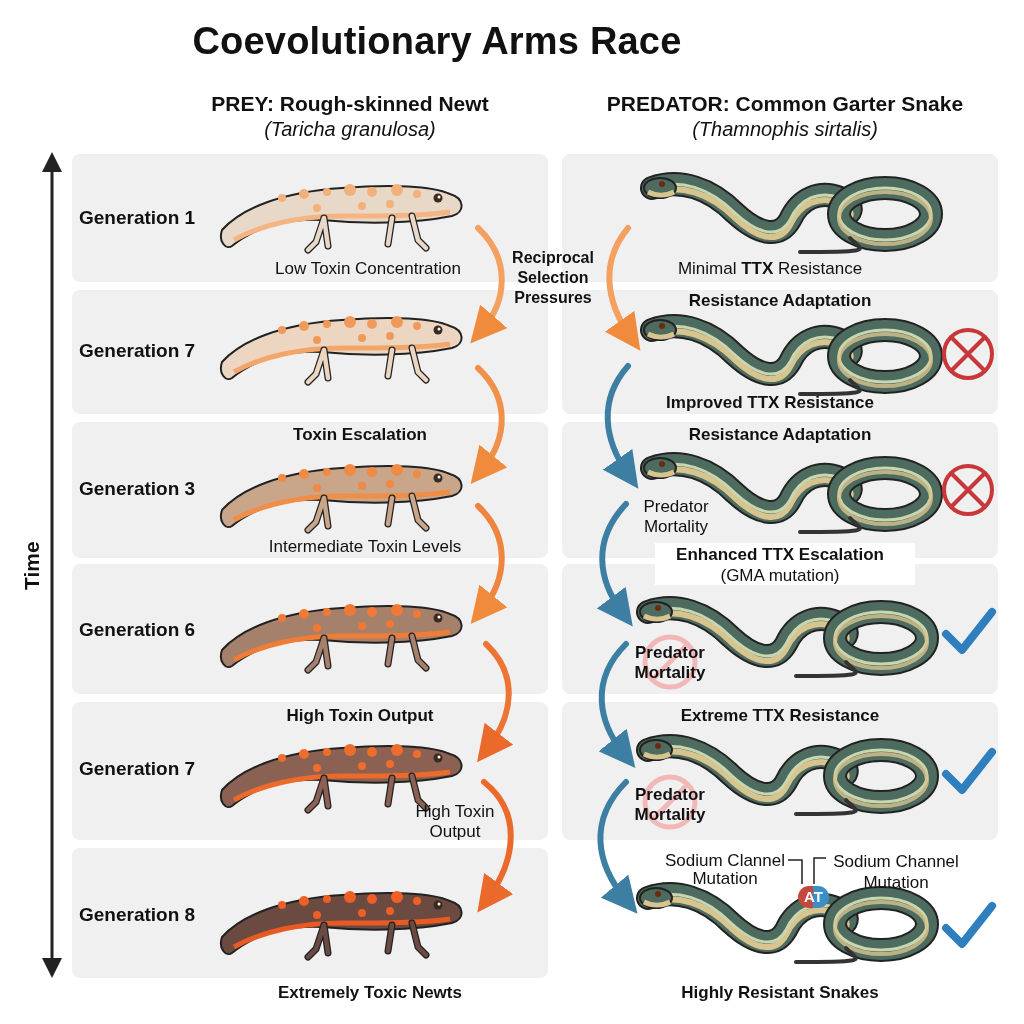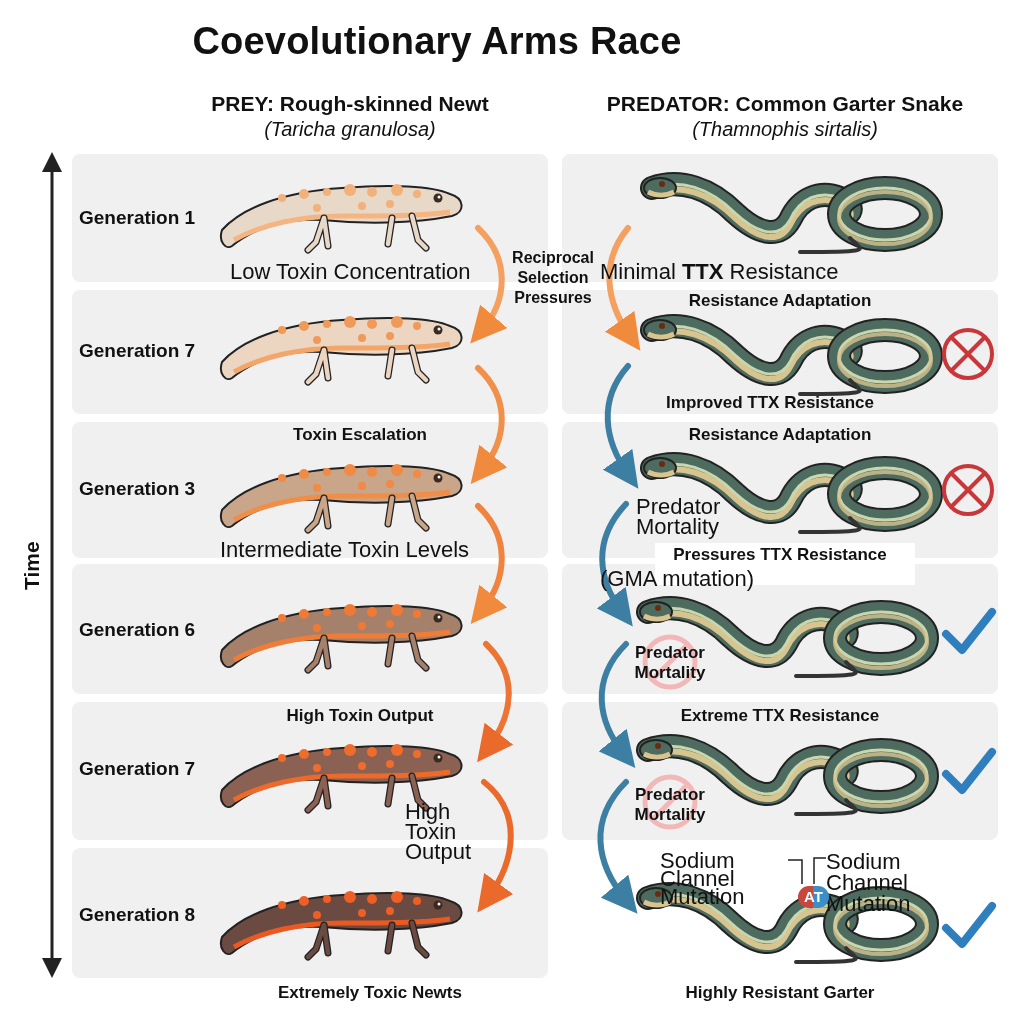--- a/index.html
+++ b/index.html
@@ -4,21 +4,21 @@
 <style>
   html, body { margin:0; padding:0; background:#ffffff; }
   body { width:1024px; height:1024px; position:relative; overflow:hidden;
          font-family:"Liberation Sans", "DejaVu Sans", sans-serif; color:#111; }
   .abs { position:absolute; }
   .title { left:0; width:874px; top:20px; text-align:center; font-size:38px; font-weight:bold; letter-spacing:0.2px; }
   .col-head { text-align:center; font-size:21px; font-weight:bold; }
   .col-sub { text-align:center; font-size:20px; font-style:italic; font-weight:normal; }
   .panel { background:#f0f0f0; border-radius:8px; }
   .gen-label { font-size:19px; font-weight:bold; }
-  .cap { font-size:22px; white-space:nowrap; }
+  .cap { font-size:17px; text-align:center; white-space:nowrap; }
   .capb { font-size:17px; font-weight:bold; text-align:center; white-space:nowrap; }
   .time-label { font-size:21px; font-weight:bold; transform:rotate(-90deg); transform-origin:center; }
   svg { overflow:visible; }
 </style>
 </head>
 <body>
 
 <div class="abs title">Coevolutionary Arms Race</div>
 
 <div class="abs col-head" style="left:130px; width:440px; top:92px;">PREY: Rough-skinned Newt</div>
@@ -286,21 +286,21 @@
 
 <div class="abs cap" style="left:600px; width:340px; top:259px;">
   <span>Minimal </span><b>TTX</b><span> Resistance</span>
 </div>
 <div class="abs capb" style="left:600px; width:360px; top:291px;">Resistance Adaptation</div>
 <div class="abs capb" style="left:590px; width:360px; top:393px;">Improved TTX Resistance</div>
 <div class="abs capb" style="left:600px; width:360px; top:425px;">Resistance Adaptation</div>
 <div class="abs cap" style="left:636px; width:80px; top:497px; white-space:pre-line; line-height:20px;">Predator
 Mortality</div>
 <div class="abs" style="left:655px; width:260px; top:543px; height:42px; background:#fff;"></div>
-<div class="abs capb" style="left:600px; width:360px; top:545px;">Pressures TTX Resistance</div>
+<div class="abs capb" style="left:600px; width:360px; top:545px;">Enhanced TTX Escalation</div>
 <div class="abs cap" style="left:600px; width:360px; top:566px;">(GMA mutation)</div>
 
 <svg class="abs" style="left:640px; top:632px;" width="60" height="60">
   <circle cx="30" cy="30" r="25" fill="none" stroke="#f2b8b8" stroke-width="5"></circle>
   <line x1="14" y1="46" x2="46" y2="14" stroke="#f2b8b8" stroke-width="5"></line>
 </svg>
 <div class="abs capb" style="left:620px; width:100px; top:643px; white-space:pre-line; line-height:20px;">Predator
 Mortality</div>
 <div class="abs capb" style="left:600px; width:360px; top:706px;">Extreme TTX Resistance</div>
 <svg class="abs" style="left:640px; top:772px;" width="60" height="60">
@@ -312,21 +312,21 @@
 
 <div class="abs cap" style="left:660px; width:130px; top:852px; white-space:pre-line; line-height:18px;">Sodium Clannel
 Mutation</div>
 <div class="abs cap" style="left:826px; width:140px; top:851px; white-space:pre-line; line-height:21px;">Sodium Channel
 Mutation</div>
 <svg class="abs" style="left:780px; top:850px;" width="50" height="40">
   <polyline points="8,10 22,10 22,34" fill="none" stroke="#222" stroke-width="1.5"></polyline>
   <polyline points="46,8 34,8 34,34" fill="none" stroke="#222" stroke-width="1.5"></polyline>
 </svg>
 <div class="abs capb" style="left:798px; width:31px; top:886px; height:22px; line-height:22px; color:#fff; font-size:15px; background:linear-gradient(90deg,#c4483c 50%,#3a8fc8 50%);border-radius:11px;">AT</div>
-<div class="abs capb" style="left:600px; width:360px; top:983px;">Highly Resistant Garter</div>
+<div class="abs capb" style="left:600px; width:360px; top:983px;">Highly Resistant Snakes</div>
 
 <svg class="abs" style="left:940px; top:326px;" width="56" height="56">
   <circle cx="28" cy="28" r="24" fill="none" stroke="#c8383a" stroke-width="4"></circle>
   <line x1="11" y1="11" x2="45" y2="45" stroke="#c8383a" stroke-width="4"></line>
   <line x1="45" y1="11" x2="11" y2="45" stroke="#c8383a" stroke-width="4"></line>
 </svg>
 <svg class="abs" style="left:940px; top:462px;" width="56" height="56">
   <circle cx="28" cy="28" r="24" fill="none" stroke="#c8383a" stroke-width="4"></circle>
   <line x1="11" y1="11" x2="45" y2="45" stroke="#c8383a" stroke-width="4"></line>
   <line x1="45" y1="11" x2="11" y2="45" stroke="#c8383a" stroke-width="4"></line>

